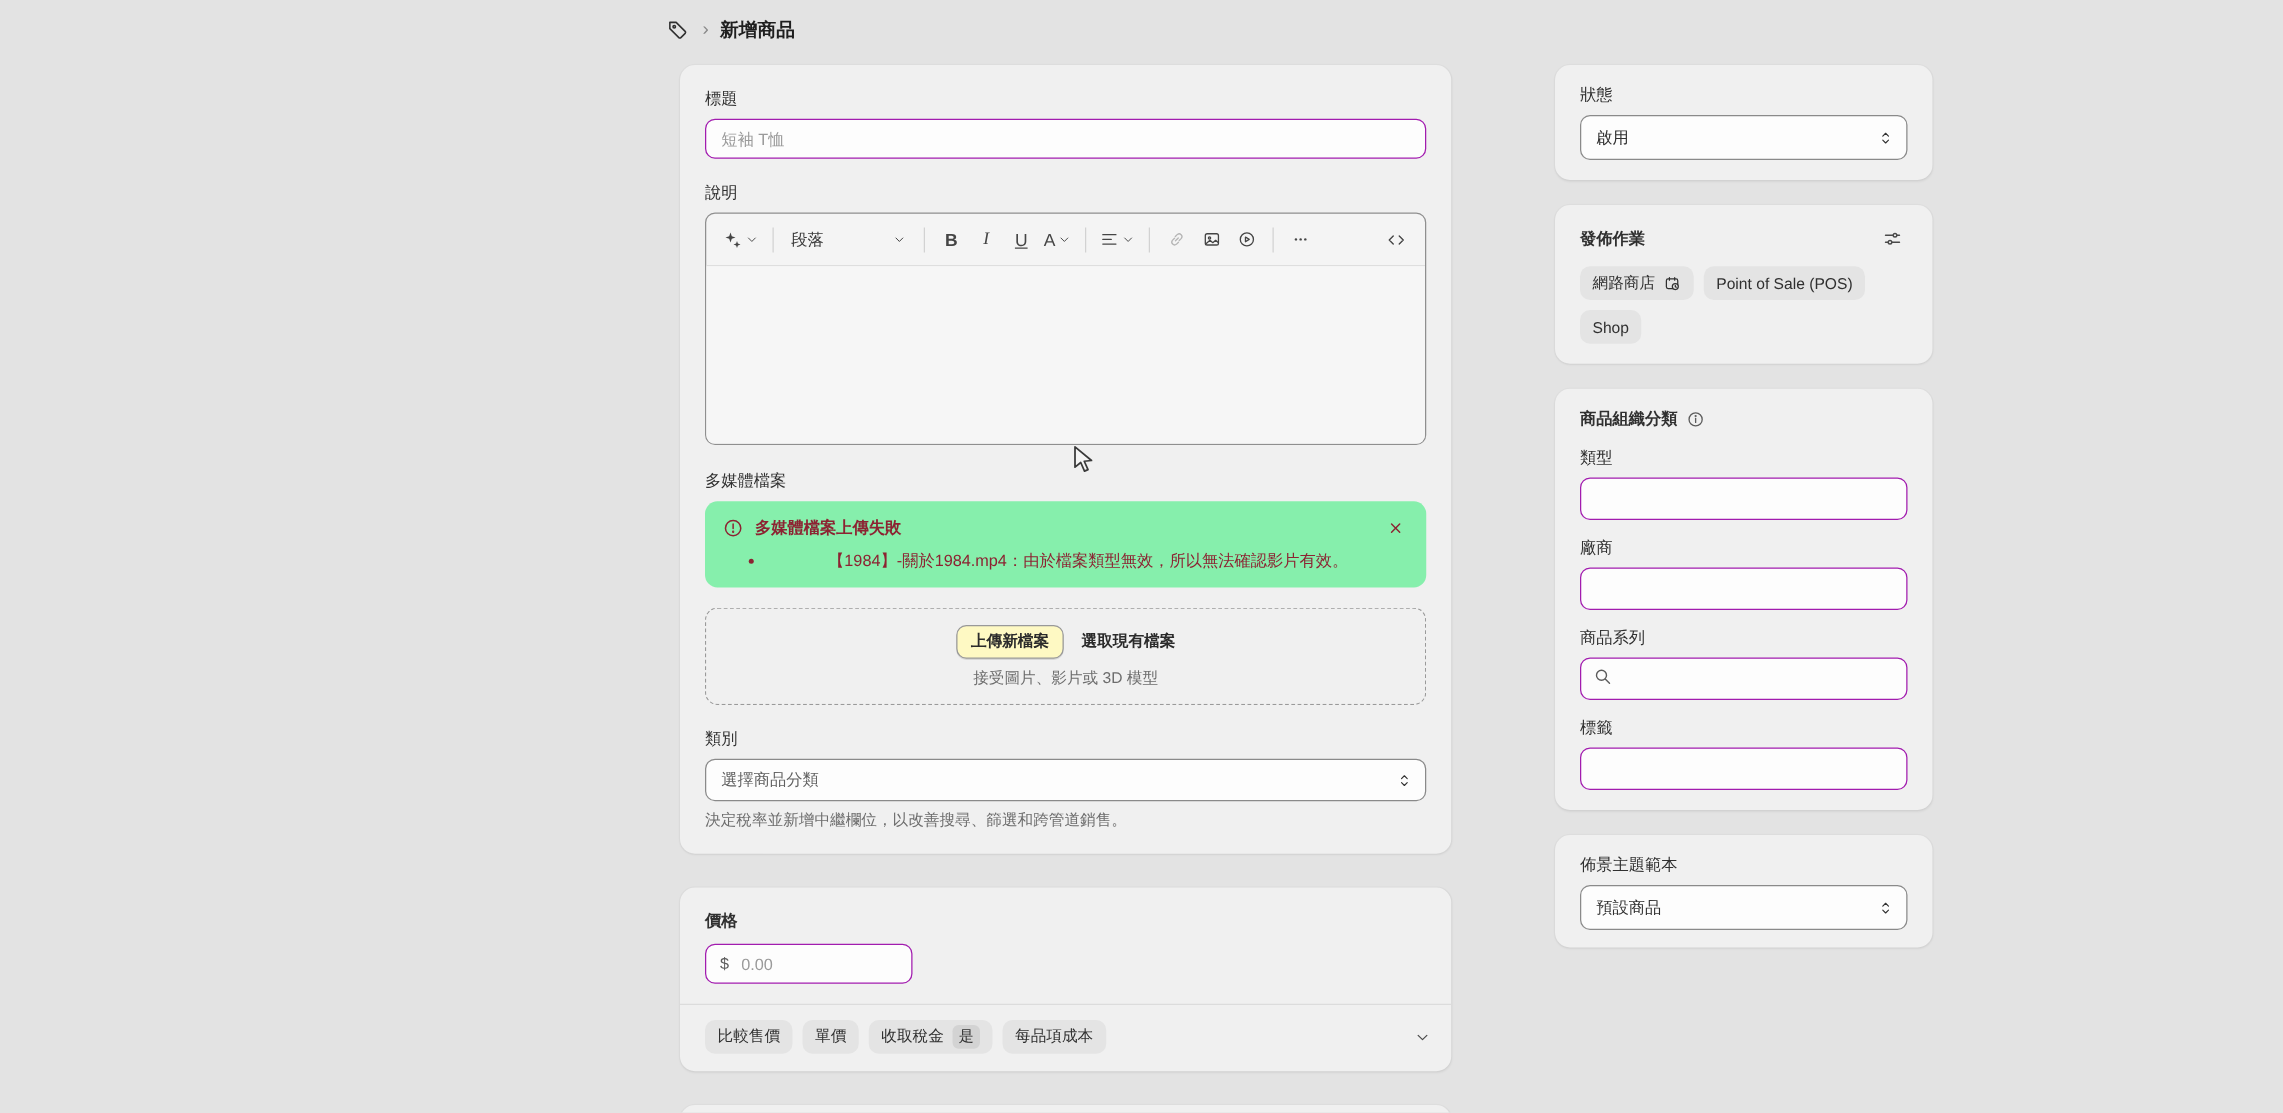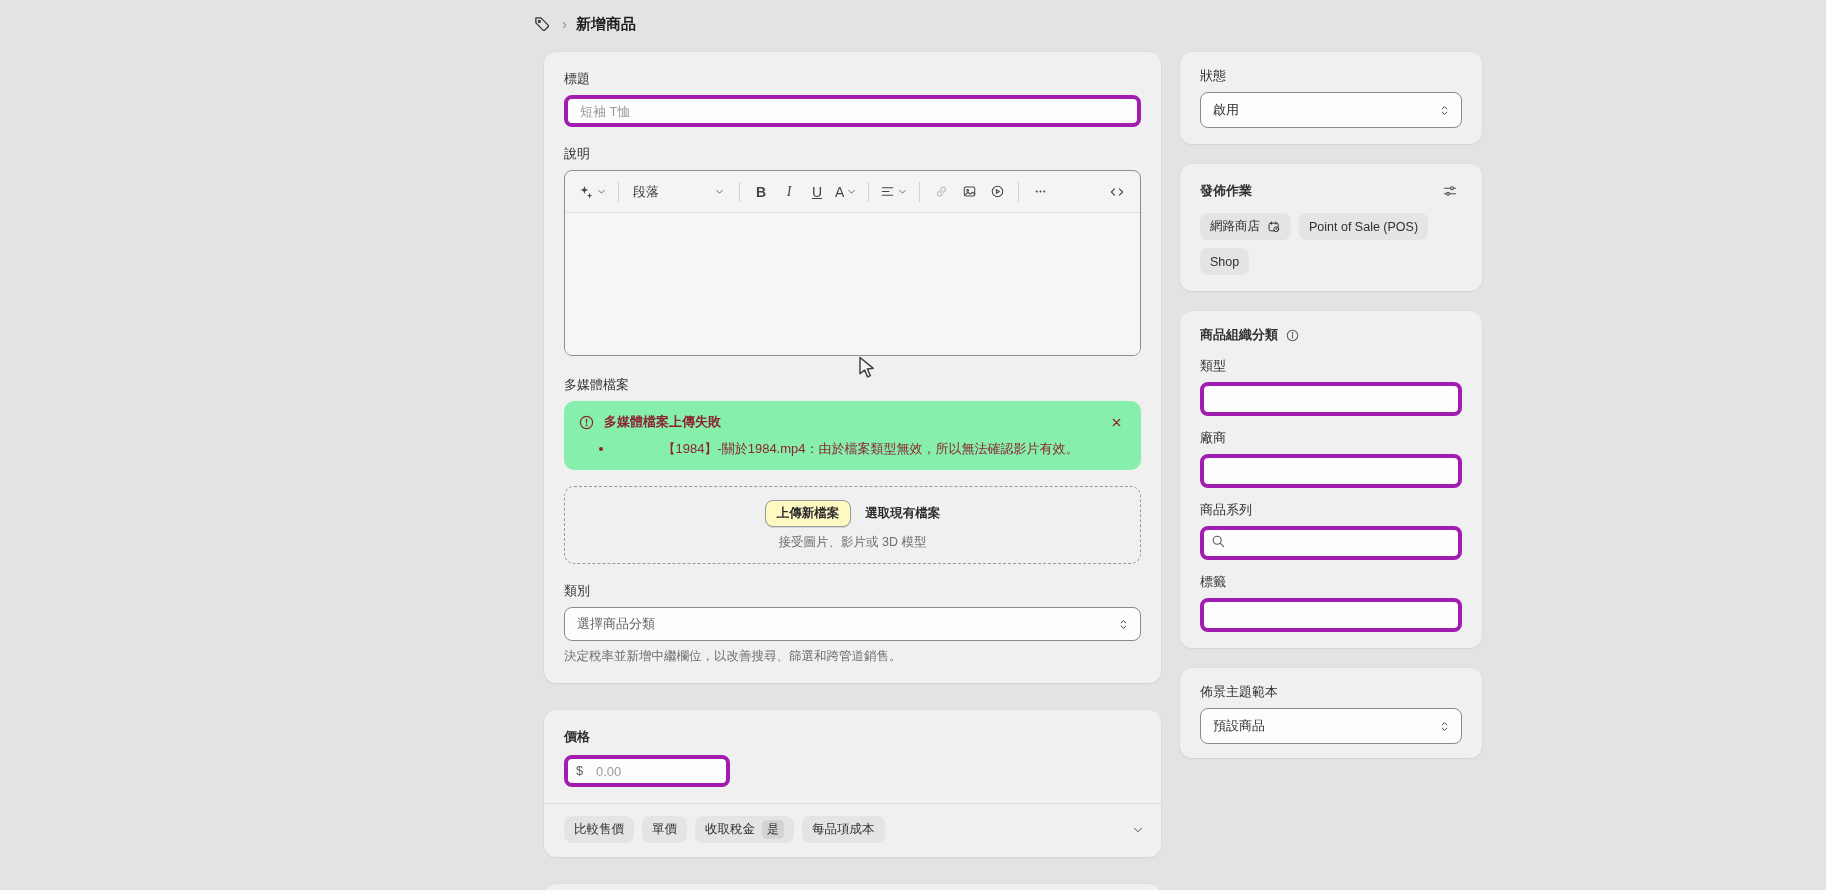--- a/index.html
+++ b/index.html
@@ -15,27 +15,27 @@
 
   
   .breadcrumb { left:531px; top:13px; display:flex; align-items:center; gap:9px; }
   .crumb-icon-btn { width:22px; height:22px; display:flex; align-items:center; justify-content:center; cursor:pointer; border-radius:6px; }
   .crumb-sep { color:#8a8a8a; font-size:15px; line-height:1; padding-bottom:2px; }
   .crumb-title { font-size:15px; font-weight:700; color:#1f1f1f; }
 
   
   .card { background:#f0f0f0; border-radius:12px; box-shadow:0 1px 2px rgba(0,0,0,.06), 0 0 0 1px rgba(0,0,0,.02); }
   .main-col { left:544px; top:52px; width:617px; }
-  .side-col { left:1180px; top:52px; width:302px; }
+  .side-col { left:1244px; top:52px; width:302px; }
 
   .field-label { font-size:13px; color:#303030; margin-bottom:7px; display:flex; align-items:center; gap:6px; }
   .section-title { font-size:13px; font-weight:700; color:#303030; }
 
   .text-input {
-    width:100%; height:32px; background:#fdfdfd; border:4px solid #a21caf; border-radius:8px;
+    width:100%; height:32px; background:#fdfdfd; border:1px solid #a21caf; border-radius:8px;
     padding:0 12px; font-size:13px; color:#303030; font-family:inherit; outline:none;
   }
   .text-input::placeholder { color:#9a9a9a; }
 
   .selectbox {
     width:100%; height:34px; background:#fdfdfd; border:1px solid #8a8a8a; border-radius:8px;
     display:flex; align-items:center; justify-content:space-between; padding:0 10px 0 12px;
     font-size:13px; cursor:pointer;
   }
   .selectbox .sel-text { color:#303030; }

